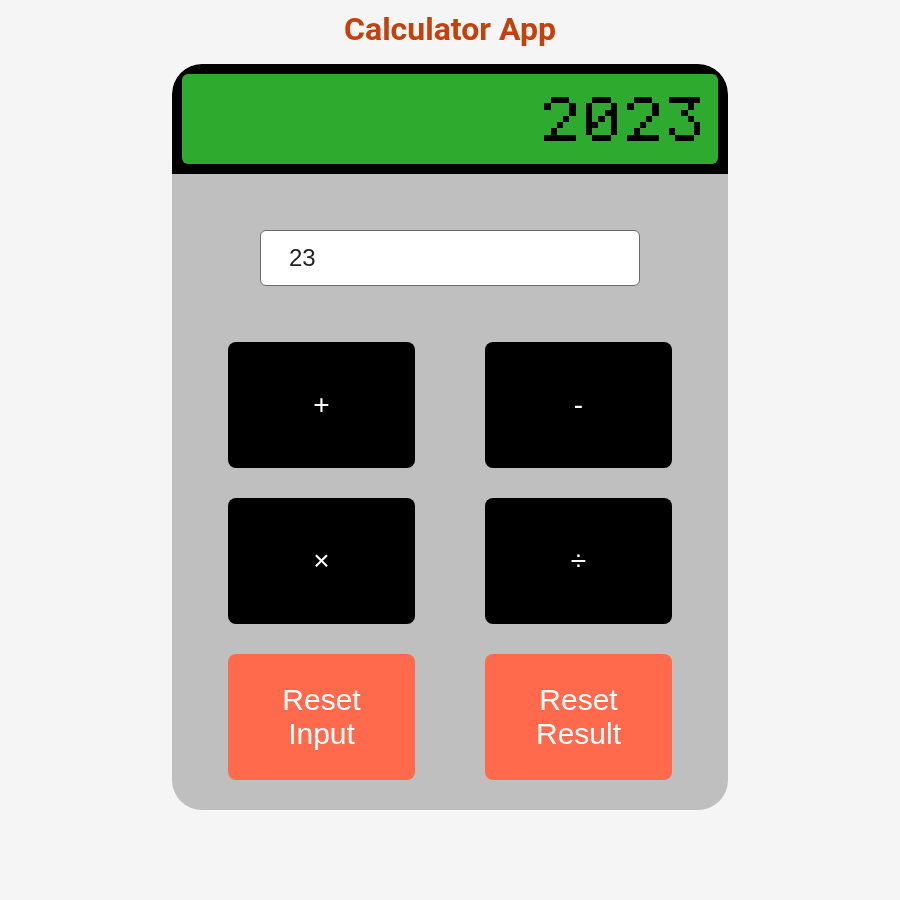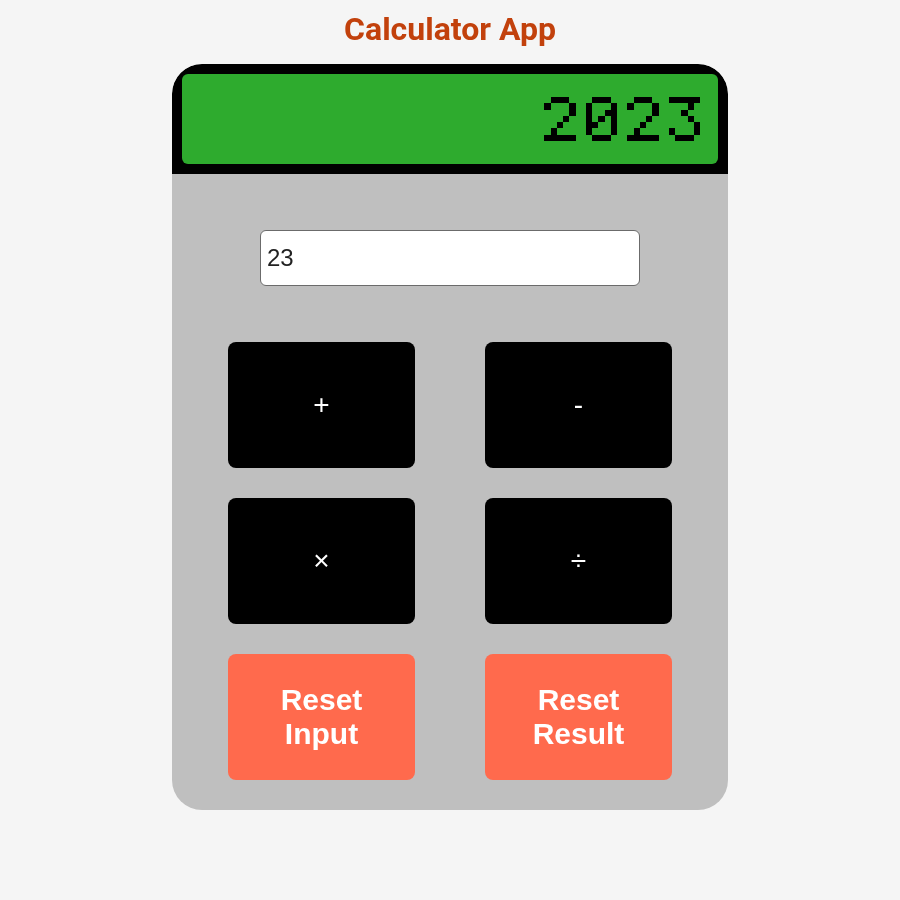--- a/index.html
+++ b/index.html
@@ -51,21 +51,21 @@
       margin-bottom: 56px;
     }
     .num-input {
       width: 380px;
       height: 56px;
       background: #fff;
       border: 1px solid #6b6b6b;
       border-radius: 6px;
       font-size: 24px;
       color: #222;
-      padding: 0 6px;
+      padding: 0 28px;
       outline: none;
     }
     .btn-grid {
       display: grid;
       grid-template-columns: 1fr 1fr;
       column-gap: 70px;
       row-gap: 30px;
       padding: 0 56px;
     }
     .op-btn, .reset-btn {
@@ -81,21 +81,21 @@
     .op-btn {
       background: #000;
       color: #fff;
       font-size: 28px;
     }
     .reset-btn {
       background: #ff6a4d;
       color: #fff;
       font-size: 30px;
       line-height: 1.15;
-      font-weight: 700;
+      font-weight: 400;
       white-space: pre-line;
     }
   </style>
 </head>
 <body>
 
 <h1 class="app-title">Calculator App</h1>
 
 <div class="calculator">
 

